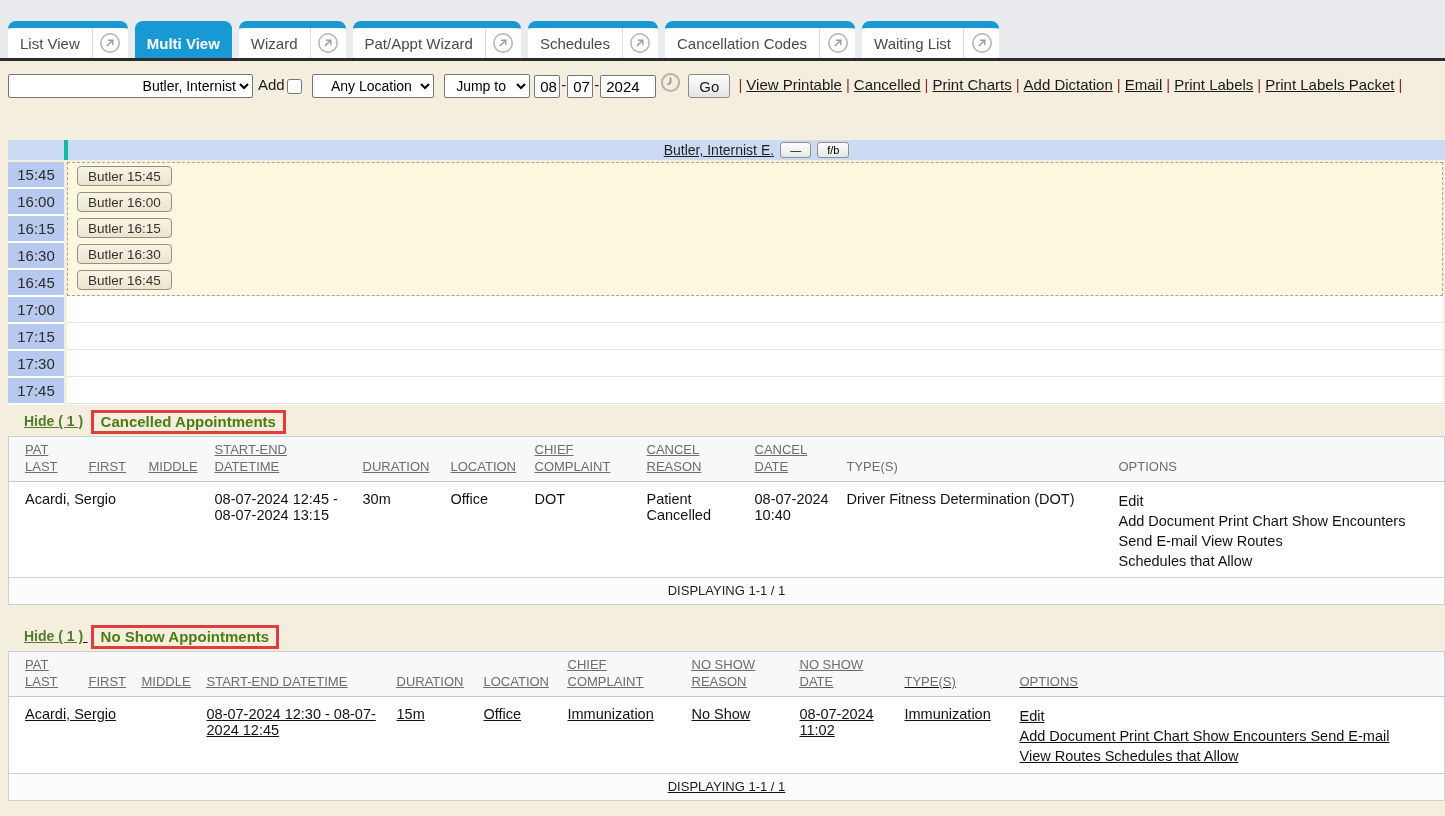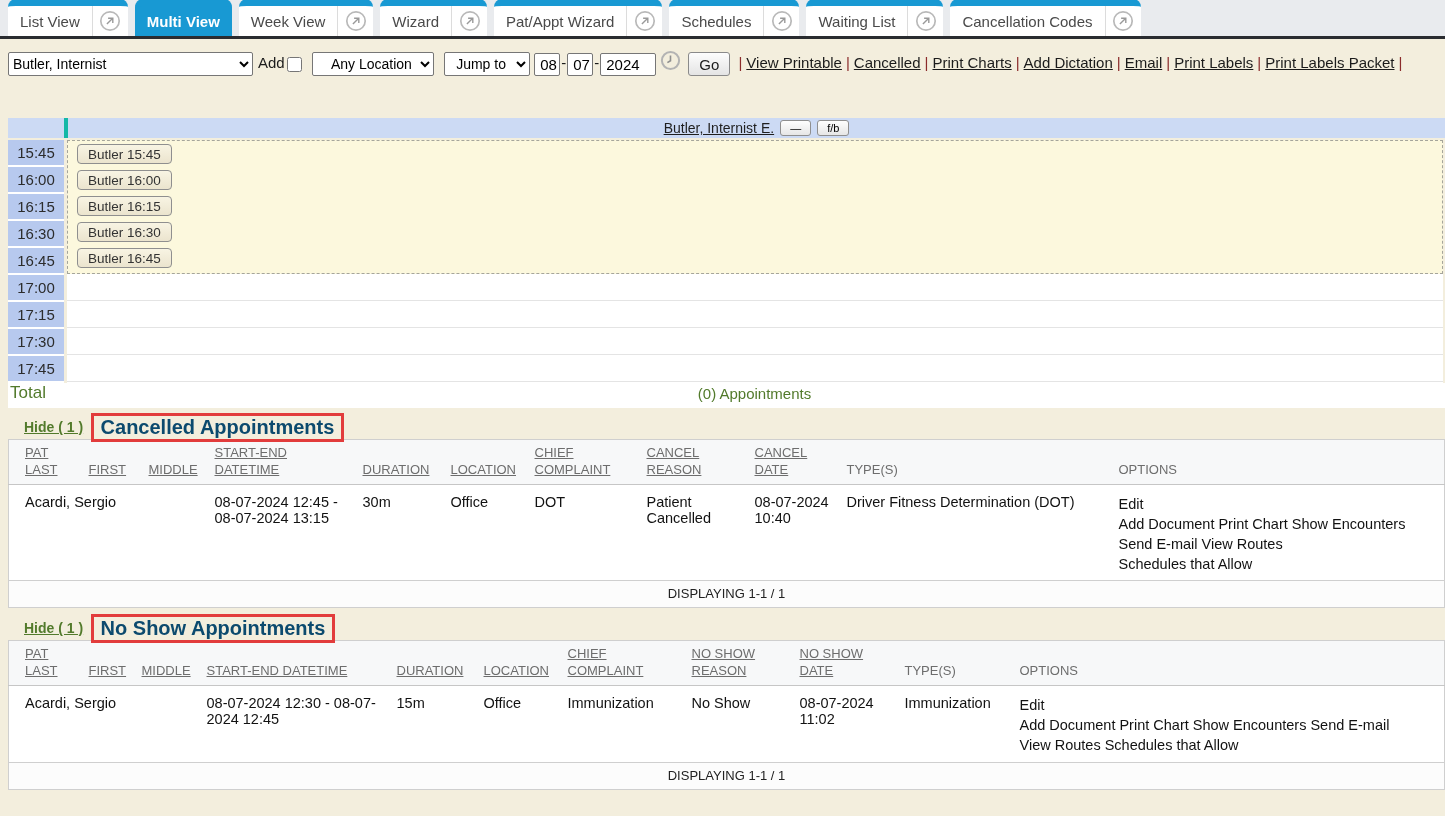--- a/index.html
+++ b/index.html
@@ -5,21 +5,21 @@
   * { box-sizing: border-box; }
   html,body { margin:0; padding:0; }
   body {
     width:1445px; height:816px; overflow:hidden;
     background:#f3eedd;
     font-family:"Liberation Sans", sans-serif;
     color:#121212;
   }
   
   .tabbar {
-    height:39px; background:#e9ebee; border-bottom:3px solid #2a2c30;
+    height:61px; background:#e9ebee; border-bottom:3px solid #2a2c30;
     display:flex; align-items:flex-end; gap:7px; padding-left:8px;
   }
   .tab {
     height:37px; background:#fff; border-radius:8px 8px 0 0;
     border-top:7px solid #1899d3;
     display:flex; align-items:center; font-size:15px; color:#4a4a4a;
     cursor:pointer; white-space:nowrap;
   }
   .tab-label { padding:0 12px; }
   .tab-icon {
@@ -29,21 +29,21 @@
   .tab.active { background:#1899d3; border-top-color:#1899d3; color:#fff; font-weight:bold; }
   
   .toolbar {
     height:75px; padding:11px 6px 0 8px; font-size:15px; line-height:25px;
     color:#1b1b1b;
   }
   .toolbar select {
     height:24px; border:1px solid #767676; border-radius:2px; background:#fff;
     font-family:"Liberation Sans",sans-serif; font-size:14px; vertical-align:middle;
   }
-  .sel-provider { width:245px; }
+  .sel-provider { width:245px;text-align:right; }
   .sel-location { width:122px; margin-left:4px;padding-left:14px; }
   .sel-jump { width:86px; margin-left:6px;text-align:center; }
   .add-label { margin-left:5px; }
   .toolbar input[type=checkbox] { vertical-align:middle; width:15px; height:15px; margin:0 2px; }
   .din {
     height:23px; border:1px solid #767676; border-radius:2px; padding:0 0 0 5px;
     font-family:"Liberation Sans",sans-serif; font-size:15px; vertical-align:middle;
   }
   .din.m, .din.d { width:26px; }
   .din.y { width:56px; }
@@ -91,21 +91,21 @@
   .total-row { display:flex; margin-left:8px; height:25px; background:#fff; }
   .total-label { width:56px; color:#527a2b; font-size:17px; padding-left:2px; }
   .total-value { flex:1; text-align:center; color:#527a2b; font-size:15px; padding-top:2px; }
   
   .section-head { padding:5px 0 3px 24px; height:31px; }
   .hide-link { color:#527a2b; font-weight:bold; font-size:14px; text-decoration:underline; cursor:pointer; }
   .red-box {
     display:inline-block; border:3px solid #e23c3c; padding:0 7px; margin-left:3px;
     vertical-align:middle;
   }
-  .section-title { color:#0c4a6e; font-weight:bold; font-size:20px; }
+  .section-title { color:#4d7c0f; font-weight:bold; font-size:15px; }
   table.appt-table {
     width:1437px; margin-left:8px; border-collapse:collapse; table-layout:fixed;
     background:#fff; border:1px solid #cfcfcf;
   }
   table.appt-table thead td {
     background:#f7f8f9; color:#6d6d6d; font-size:13px; line-height:17px;
     vertical-align:bottom; padding:4px 6px 6px 8px; border-bottom:1px solid #c6c6c6;
   }
   table.appt-table thead td .srt { text-decoration:underline; cursor:pointer; }
   table.appt-table tbody td {
@@ -113,48 +113,39 @@
   }
   table.appt-table tbody td.first-col { padding-left:16px; white-space:nowrap; overflow:visible; }
   table.appt-table thead td.first-col { padding-left:16px; }
   table.appt-table tfoot td {
     border-top:1px solid #cfcfcf; background:#fcfcfc; text-align:center;
     font-size:13px; color:#222; padding:5px 0 6px 0;
   }
   .options-line { line-height:20px; cursor:pointer; }
   #tbl-cancelled tbody tr { height:93px; }
   #tbl-noshow tbody tr { height:77px; }
-  .section.noshow { margin-top:1px; }
+  .section.noshow { margin-top:15px;text-decoration:underline; }
 </style>
 </head>
 <body>
 
 <div class="tabbar">
     <div class="tab">
       <span class="tab-label">List View</span>
       <span class="tab-icon">
         <svg width="22" height="22" viewBox="0 0 22 22">
           <circle cx="11" cy="11" r="9.2" fill="none" stroke="#b9b9b9" stroke-width="1.7"></circle>
           <path d="M7.9 14.1 L13.5 8.5 M9.1 8.2 L13.8 8.2 L13.8 12.9" fill="none" stroke="#9a9a9a" stroke-width="1.4"></path>
         </svg>
       </span>
     </div>
     <div class="tab active">
       <span class="tab-label">Multi View</span>
     </div>
     <div class="tab">
-      <span class="tab-label">Week View</span>
-      <span class="tab-icon">
-        <svg width="22" height="22" viewBox="0 0 22 22">
-          <circle cx="11" cy="11" r="9.2" fill="none" stroke="#b9b9b9" stroke-width="1.7"></circle>
-          <path d="M7.9 14.1 L13.5 8.5 M9.1 8.2 L13.8 8.2 L13.8 12.9" fill="none" stroke="#9a9a9a" stroke-width="1.4"></path>
-        </svg>
-      </span>
-    </div>
-    <div class="tab">
       <span class="tab-label">Wizard</span>
       <span class="tab-icon">
         <svg width="22" height="22" viewBox="0 0 22 22">
           <circle cx="11" cy="11" r="9.2" fill="none" stroke="#b9b9b9" stroke-width="1.7"></circle>
           <path d="M7.9 14.1 L13.5 8.5 M9.1 8.2 L13.8 8.2 L13.8 12.9" fill="none" stroke="#9a9a9a" stroke-width="1.4"></path>
         </svg>
       </span>
     </div>
     <div class="tab">
       <span class="tab-label">Pat/Appt Wizard</span>
@@ -168,30 +159,30 @@
     <div class="tab">
       <span class="tab-label">Schedules</span>
       <span class="tab-icon">
         <svg width="22" height="22" viewBox="0 0 22 22">
           <circle cx="11" cy="11" r="9.2" fill="none" stroke="#b9b9b9" stroke-width="1.7"></circle>
           <path d="M7.9 14.1 L13.5 8.5 M9.1 8.2 L13.8 8.2 L13.8 12.9" fill="none" stroke="#9a9a9a" stroke-width="1.4"></path>
         </svg>
       </span>
     </div>
     <div class="tab">
+      <span class="tab-label">Cancellation Codes</span>
+      <span class="tab-icon">
+        <svg width="22" height="22" viewBox="0 0 22 22">
+          <circle cx="11" cy="11" r="9.2" fill="none" stroke="#b9b9b9" stroke-width="1.7"></circle>
+          <path d="M7.9 14.1 L13.5 8.5 M9.1 8.2 L13.8 8.2 L13.8 12.9" fill="none" stroke="#9a9a9a" stroke-width="1.4"></path>
+        </svg>
+      </span>
+    </div>
+    <div class="tab">
       <span class="tab-label">Waiting List</span>
-      <span class="tab-icon">
-        <svg width="22" height="22" viewBox="0 0 22 22">
-          <circle cx="11" cy="11" r="9.2" fill="none" stroke="#b9b9b9" stroke-width="1.7"></circle>
-          <path d="M7.9 14.1 L13.5 8.5 M9.1 8.2 L13.8 8.2 L13.8 12.9" fill="none" stroke="#9a9a9a" stroke-width="1.4"></path>
-        </svg>
-      </span>
-    </div>
-    <div class="tab">
-      <span class="tab-label">Cancellation Codes</span>
       <span class="tab-icon">
         <svg width="22" height="22" viewBox="0 0 22 22">
           <circle cx="11" cy="11" r="9.2" fill="none" stroke="#b9b9b9" stroke-width="1.7"></circle>
           <path d="M7.9 14.1 L13.5 8.5 M9.1 8.2 L13.8 8.2 L13.8 12.9" fill="none" stroke="#9a9a9a" stroke-width="1.4"></path>
         </svg>
       </span>
     </div>
   </div>
 
 <div class="toolbar">
@@ -241,24 +232,20 @@
           <button class="slot-btn">Butler 16:45</button>
         </div>
       <div class="empty-rows">
           <div class="empty-row"></div>
           <div class="empty-row"></div>
           <div class="empty-row"></div>
           <div class="empty-row"></div>
         </div>
     </div>
   </div>
-  <div class="total-row">
-    <span class="total-label">Total</span>
-    <span class="total-value">(0) Appointments</span>
-  </div>
 </div>
 
 <div class="section cancelled">
   <div class="section-head">
     <a class="hide-link" href="#">Hide ( 1 )</a>
     <span class="red-box"><span class="section-title">Cancelled Appointments</span></span>
   </div>
   <table class="appt-table" id="tbl-cancelled">
       <colgroup>
         <col style="width: 72px;">

